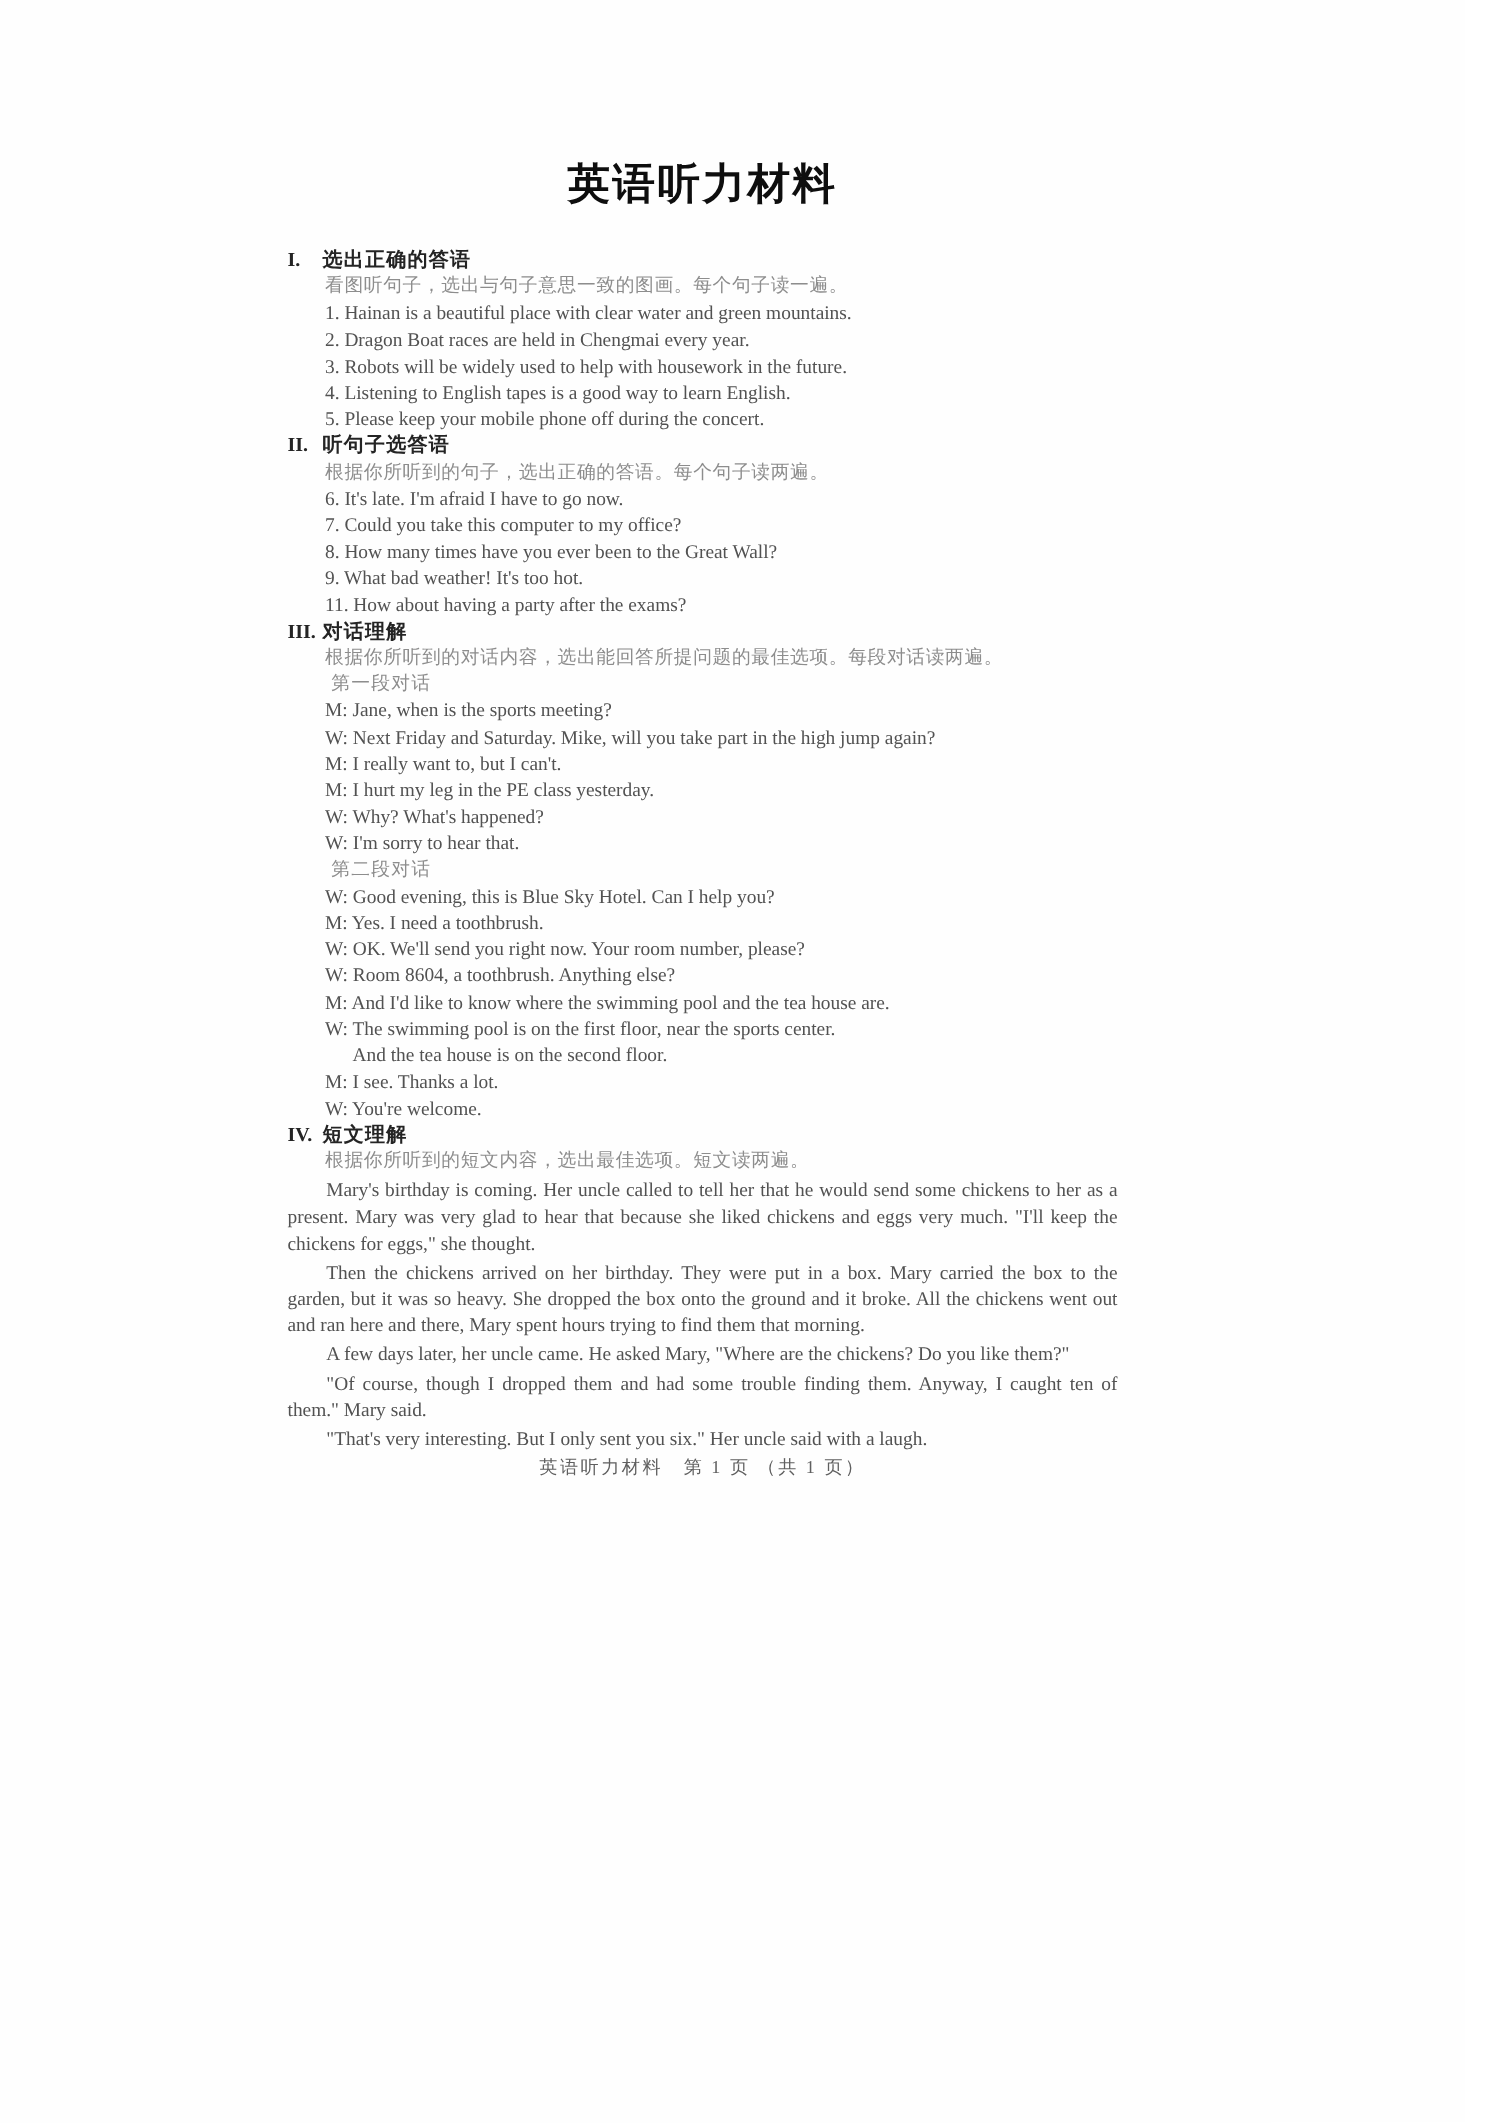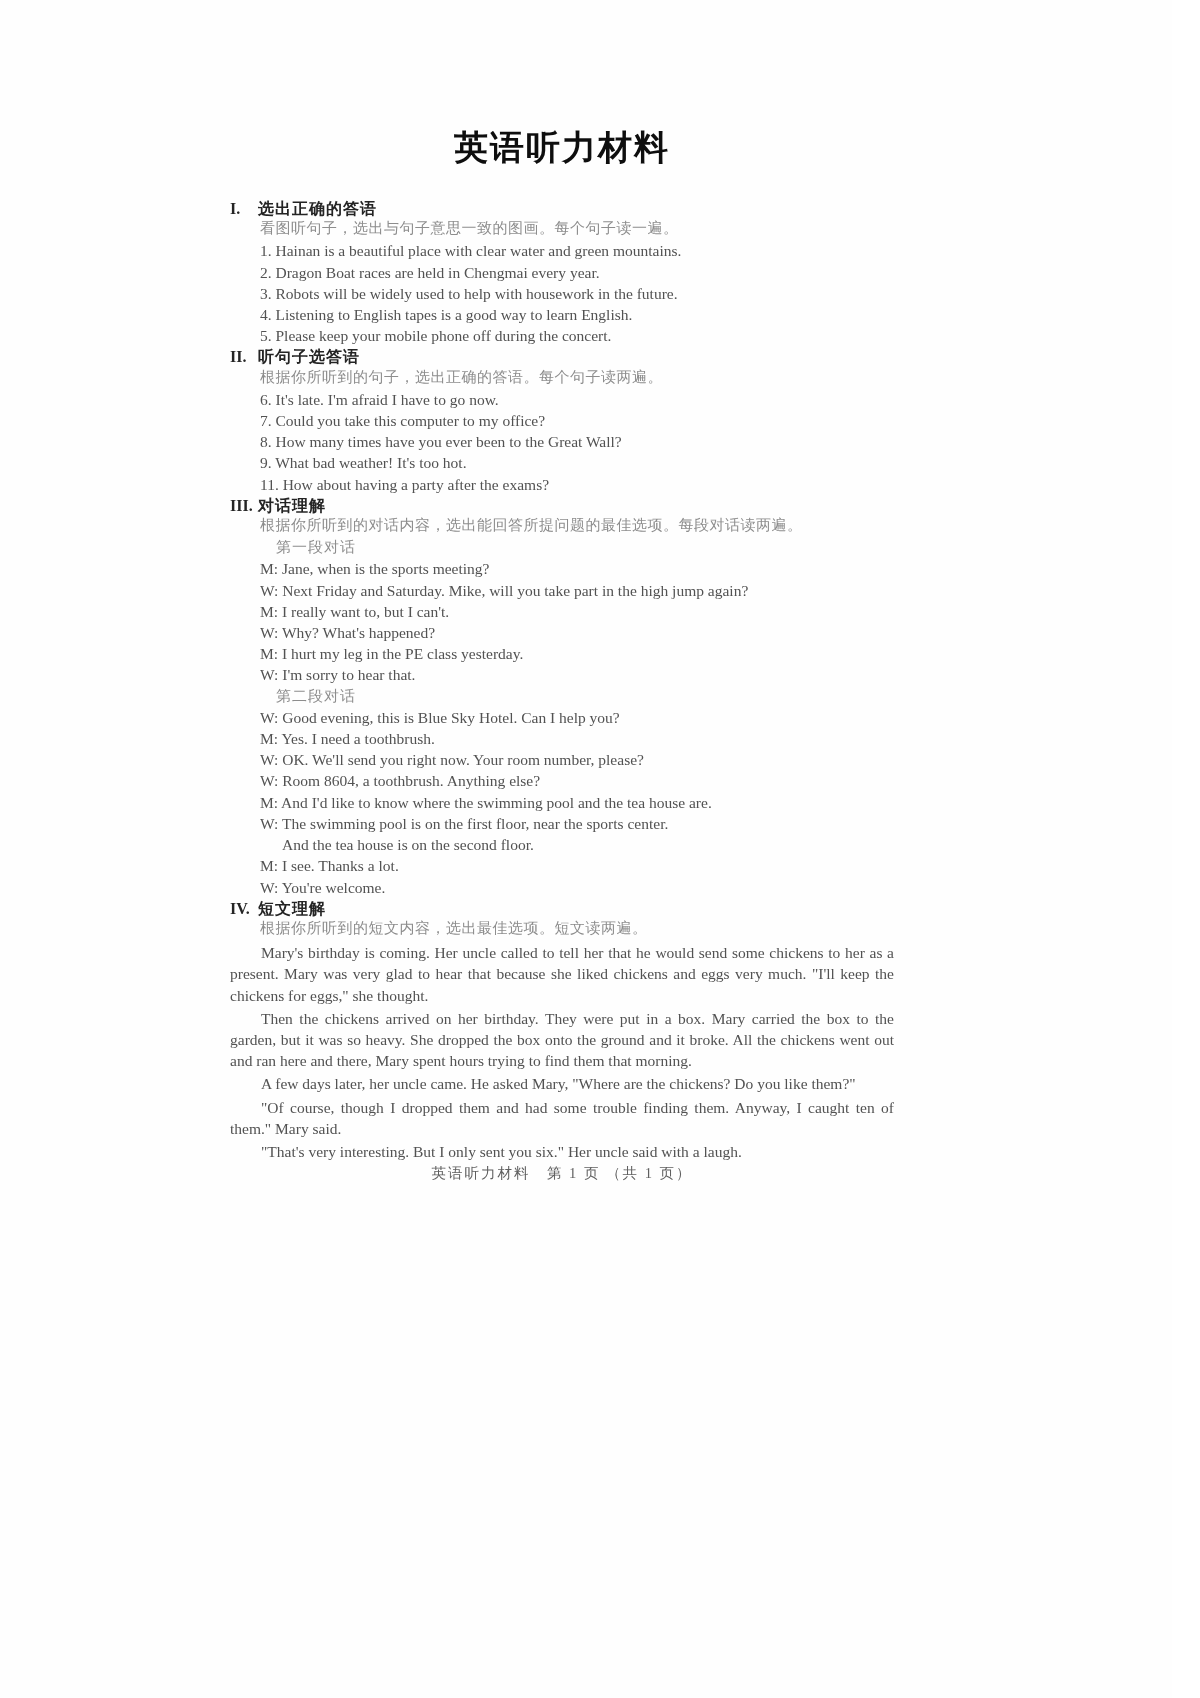--- a/index.html
+++ b/index.html
@@ -49,29 +49,28 @@
     left: 2px;
     top: 0;
     letter-spacing: 0;
     font-family: "Liberation Serif", serif;
   }
   .instruction {
     margin-left: 32px;
     color: #8c8c8c;
     font-size: 15px;
     letter-spacing: 0.5px;
-    font-family: Liberation Mono, monospace;
   }
   .line {
     margin-left: 32px;
     color: #555555;
     white-space: nowrap;
   }
   .dlg-label {
-    margin-left: 48px;
+    margin-left: 37px;
     color: #8c8c8c;
     font-size: 15px;
     letter-spacing: 1px;
   }
   .continuation {
     margin-left: 54px;
     color: #555555;
     white-space: nowrap;
   }
   .para {
@@ -129,22 +128,22 @@
     <div class="section">
       <div class="sec-head">
         <span class="numeral">III.</span>
         <span>对话理解</span>
       </div>
       <div class="instruction">根据你所听到的对话内容，选出能回答所提问题的最佳选项。每段对话读两遍。</div>
       <div class="dlg-label">第一段对话</div>
       <div class="line">M: Jane, when is the sports meeting?</div>
       <div class="line">W: Next Friday and Saturday. Mike, will you take part in the high jump again?</div>
       <div class="line">M: I really want to, but I can't.</div>
+      <div class="line">M: I hurt my leg in the PE class yesterday.</div>
       <div class="line">W: Why? What's happened?</div>
-      <div class="line">M: I hurt my leg in the PE class yesterday.</div>
       <div class="line">W: I'm sorry to hear that.</div>
       <div class="dlg-label">第二段对话</div>
       <div class="line">W: Good evening, this is Blue Sky Hotel. Can I help you?</div>
       <div class="line">M: Yes. I need a toothbrush.</div>
       <div class="line">W: OK. We'll send you right now. Your room number, please?</div>
       <div class="line">W: Room 8604, a toothbrush. Anything else?</div>
       <div class="line">M: And I'd like to know where the swimming pool and the tea house are.</div>
       <div class="line">W: The swimming pool is on the first floor, near the sports center.</div>
       <div class="continuation">And the tea house is on the second floor.</div>
       <div class="line">M: I see. Thanks a lot.</div>

